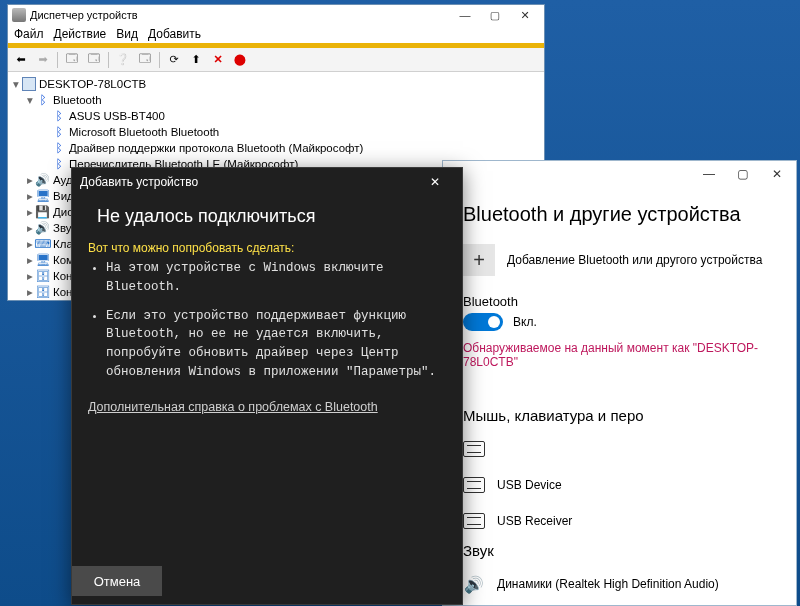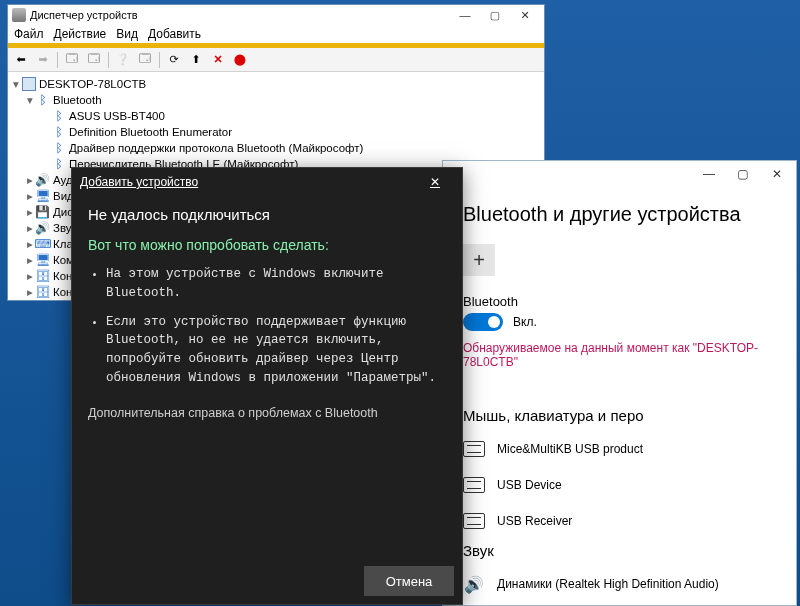--- a/index.html
+++ b/index.html
@@ -96,30 +96,30 @@
   .modal{
     position:absolute;
     left:71px; top:167px;
     width:392px; height:438px;
     background:#1f1f1f;
     color:#ffffff;
     border:1px solid #3a3a3a;
     display:flex;flex-direction:column;
     box-shadow:0 4px 20px rgba(0,0,0,0.5);
   }
-  .modal-title{height:28px;display:flex;align-items:center;padding:0 8px;font-size:12px;color:#fff;text-decoration:underline;}
+  .modal-title{height:28px;display:flex;align-items:center;padding:0 8px;font-size:12px;color:#fff;}
   .modal-title .spacer{flex:1;}
   .modal-close{width:38px;height:28px;display:flex;align-items:center;justify-content:center;cursor:pointer;color:#fff;}
   .modal-body{padding:6px 16px 0 16px;flex:1;}
-  .modal-h{font-size:15px;font-weight:400;margin:4px 0 14px 0;color:#fff;}
-  .modal-sub{font-size:14px;color:#86efac;margin-bottom:12px;}
+  .modal-h{font-size:18px;font-weight:400;margin:4px 0 14px 9px;color:#fff;}
+  .modal-sub{font-size:12px;color:#fde047;margin-bottom:4px;}
   .modal-list{padding-left:18px;margin:0 0 18px 0;font-size:12.5px;color:#e0e0e0;line-height:1.5;font-family:Liberation Mono, monospace;}
   .modal-list li{margin-bottom:10px;}
-  .modal-link{font-size:12.5px;color:#cfcfcf;cursor:pointer;}
-  .modal-footer{height:46px;display:flex;justify-content:flex-end;align-items:center;padding-right:8px;}
+  .modal-link{font-size:12.5px;color:#cfcfcf;text-decoration:underline;cursor:pointer;}
+  .modal-footer{height:46px;display:flex;justify-content:flex-start;align-items:center;padding-right:8px;}
   .modal-btn{background:#4a4a4a;color:#fff;border:none;height:30px;min-width:90px;padding:0 16px;font-size:13px;cursor:pointer;}
 </style>
 </head>
 <body>
 
 <div class="devmgr">
   <div class="devmgr-title">
     <div class="icon-app"></div>
     <span>Диспетчер устройств</span>
     <div class="spacer"></div>
@@ -158,21 +158,21 @@
       <span class="tree-tw">▾</span>
       <span class="tree-ico bt">ᛒ</span>
       <span>Bluetooth</span>
     </div>
     <div class="tree-row ind3">
         <span class="tree-ico bt">ᛒ</span>
         <span>ASUS USB-BT400</span>
       </div>
     <div class="tree-row ind3">
         <span class="tree-ico bt">ᛒ</span>
-        <span>Definition Bluetooth Enumerator</span>
+        <span>Microsoft Bluetooth Bluetooth</span>
       </div>
     <div class="tree-row ind3">
         <span class="tree-ico bt">ᛒ</span>
         <span>Драйвер поддержки протокола Bluetooth (Майкрософт)</span>
       </div>
     <div class="tree-row ind3">
         <span class="tree-ico bt">ᛒ</span>
         <span>Перечислитель Bluetooth LE (Майкрософт)</span>
       </div>
 
@@ -229,33 +229,33 @@
   <div class="settings-titlebar">
     <div class="winbtn">—</div>
     <div class="winbtn">▢</div>
     <div class="winbtn close">✕</div>
   </div>
   <div class="settings-body">
     <div class="settings-h1">Bluetooth и другие устройства</div>
 
     <div class="addbtn">
       <div class="plusbox">+</div>
+      <span>Добавление Bluetooth или другого устройства</span>
     </div>
 
     <div class="field-label">Bluetooth</div>
     <div class="toggle-row">
       <div class="toggle"></div>
       <span>Вкл.</span>
     </div>
     <div class="discover">Обнаруживаемое на данный момент как "DESKTOP-78L0CTB"</div>
 
     <div class="section-h">Мышь, клавиатура и перо</div>
     <div class="dev-row">
         <div class="dev-ico"></div>
-        <span>Mice&amp;MultiKB USB product</span>
       </div>
     <div class="dev-row">
         <div class="dev-ico"></div>
         <span>USB Device</span>
       </div>
     <div class="dev-row">
         <div class="dev-ico"></div>
         <span>USB Receiver</span>
       </div>
 

